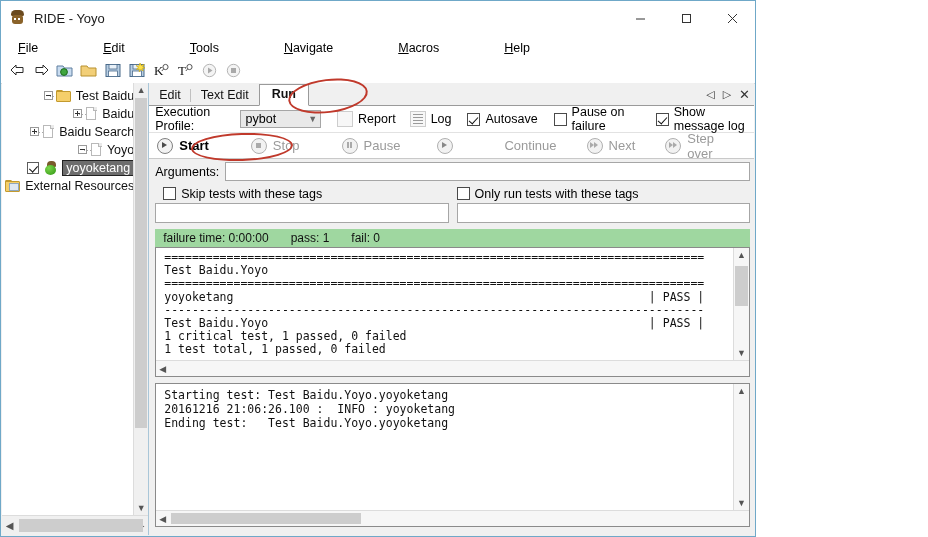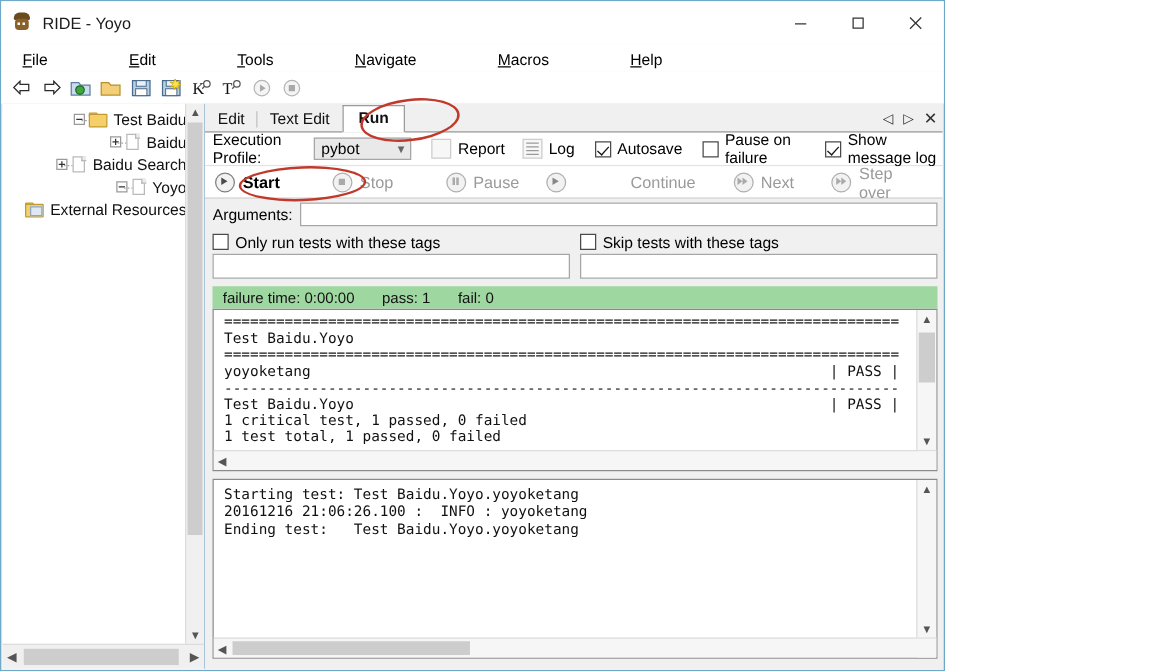--- a/index.html
+++ b/index.html
@@ -336,20 +336,28 @@
               <span class="exp"></span>
               <span class="dash"></span>
             </span>
           <span class="doc">
               <span class="p"></span>
               <span class="c"></span>
             </span>
           <span class="tlabel">Yoyo</span>
         </div>
 
+        <div class="tnode" style="padding-left:60px;">
+          <span class="cbox on"></span>
+          <span class="robot">
+              <span class="head"></span>
+              <span class="ball"></span>
+            </span>
+          <span class="tlabel sel">yoyoketang</span>
+        </div>
 
         <div class="tnode" style="padding-left:26px;">
           <span class="folder res">
               <span class="f2"></span>
               <span class="f1"></span>
               <span class="f3"></span>
             </span>
           <span class="tlabel">External Resources</span>
         </div>
       </div>
@@ -415,21 +423,21 @@
               <span class="tri"></span>
             </span>
           <span style="font-weight:bold;">Start</span>
         </div>
         <div class="ctrl" style="margin-right:42px;">
           <span class="ci">
               <span class="sq"></span>
             </span>
           <span class="dim">Stop</span>
         </div>
-        <div class="ctrl" style="margin-right:22px;">
+        <div class="ctrl" style="margin-right:37px;">
           <span class="ci">
               <span class="bars"></span>
             </span>
           <span class="dim">Pause</span>
         </div>
         <div class="ctrl" style="margin-right:30px;gap:45px;">
           <span class="ci">
               <span class="tri"></span>
             </span>
           <span class="dim">Continue</span>
@@ -449,27 +457,27 @@
           <span class="dim">Step over</span>
         </div>
       </div>
 
       <div class="argrow">
         <span class="lbl">Arguments:</span>
         <input class="txtin" type="text" style="padding-left: 4px;" value="">
       </div>
 
       <div class="tagrow">
+        <div class="tagcol second">
+          <span class="chk"></span>
+          <span>Skip tests with these tags</span>
+        </div>
         <div class="tagcol">
           <span class="chk"></span>
           <span>Only run tests with these tags</span>
-        </div>
-        <div class="tagcol second">
-          <span class="chk"></span>
-          <span>Skip tests with these tags</span>
         </div>
       </div>
       <div class="tagfields">
         <input class="txtin" type="text" value="" style="">
         <input class="txtin" type="text" value="" style="">
       </div>
 
       <div class="greenbar">
         <span>failure time: 0:00:00</span>
         <span>pass: 1</span>

